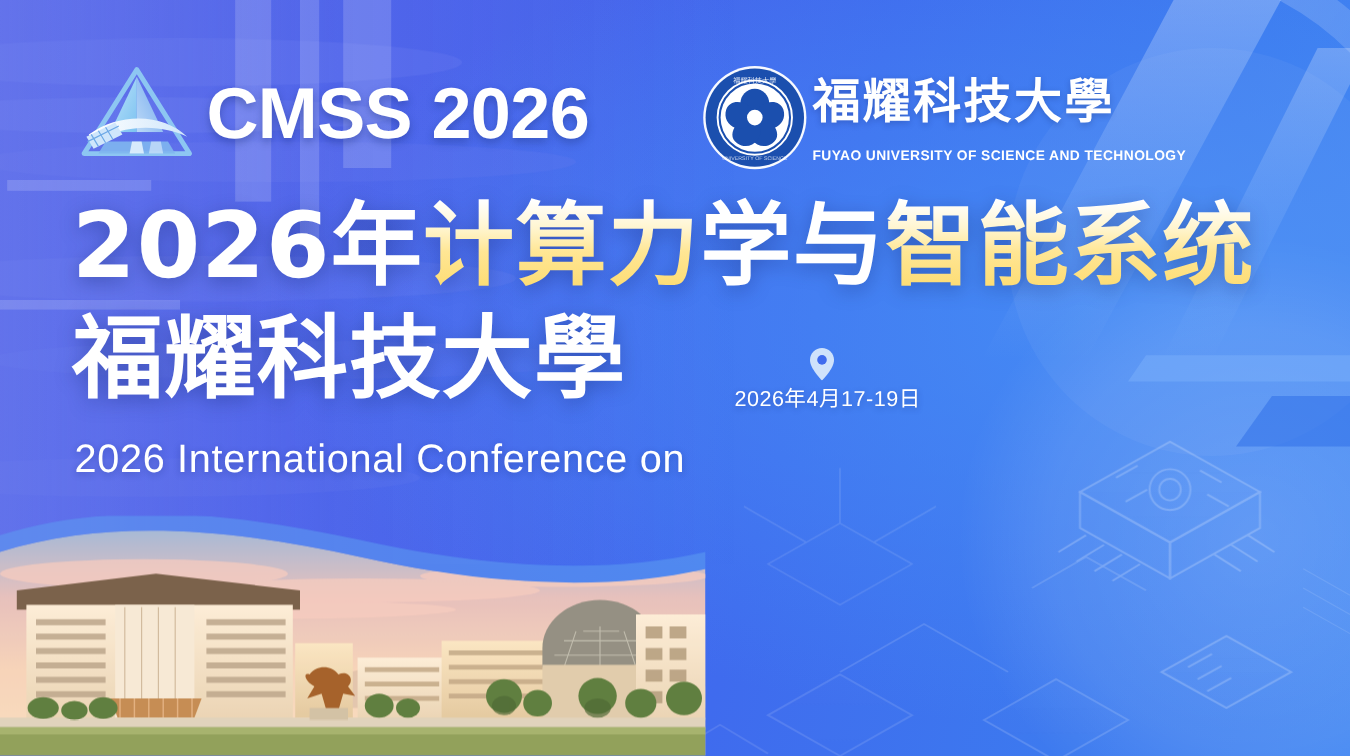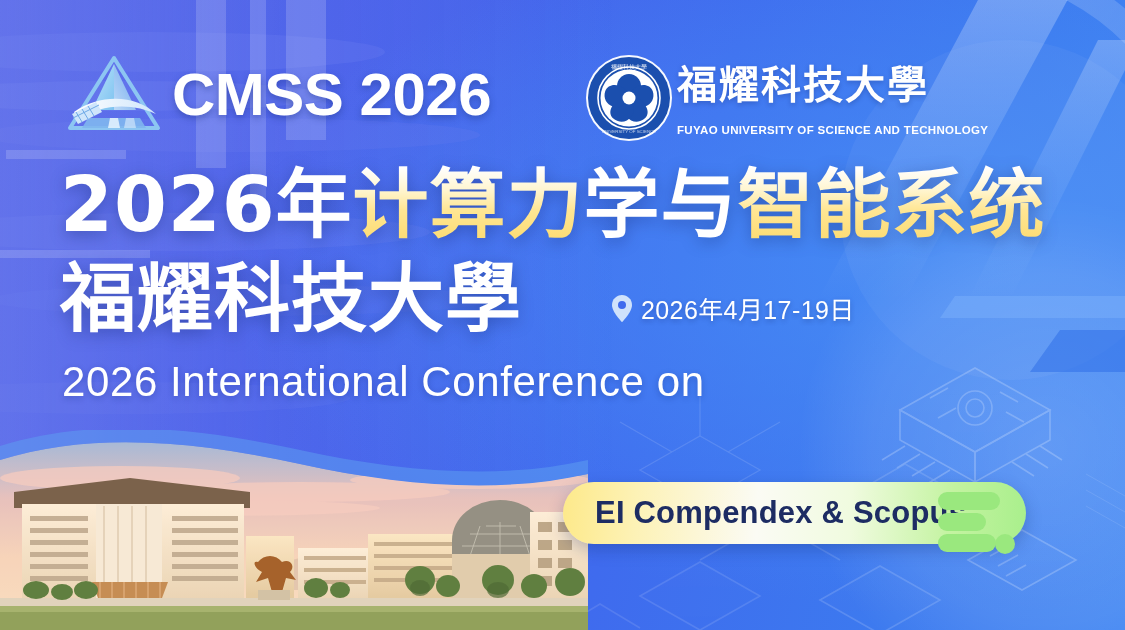--- a/index.html
+++ b/index.html
@@ -69,31 +69,32 @@
   .w-gold{
     background:linear-gradient(180deg,#ffffff 8%, #fff5cf 34%, #ffe694 56%, #fcd96a 100%);
     -webkit-background-clip:text; background-clip:text;
     color:transparent; -webkit-text-fill-color:transparent;
   }
 
   
   .meta{
     position:absolute; left:612px; top:290px;
     display:flex; align-items:center;
-    color:#fff; font-size:25px; font-weight:400;
+    color:#fff; font-size:18px; font-weight:400;
     letter-spacing:.4px; white-space:nowrap;
     text-shadow:0 2px 5px rgba(18,38,108,.32);
+    flex-direction:column;
   }
   .pin{ width:20px; height:27px; flex:none; margin-right:9px; }
   .meta-gap{ display:inline-block; width:28px; }
 
   
   .en-title{
     position:absolute; left:62px; top:358px;
-    font-size:42px; font-weight:300; color:#fff;
+    font-size:33px; font-weight:300; color:#fff;
     line-height:47px; letter-spacing:.6px;
     text-shadow:0 2px 6px rgba(18,38,108,.3);
   }
   .en-title div{ white-space:nowrap; }
 
   
   .campus{ position:absolute; left:0; bottom:0; width:588px; height:200px; }
 
   
   .badge{
@@ -413,25 +414,14 @@
         <ellipse cx="420" cy="158" rx="10" ry="8"></ellipse>
         <ellipse cx="498" cy="160" rx="11" ry="8"></ellipse>
       </g>
 
       <rect x="0" y="0" width="588" height="200" fill="#ffb46a" opacity=".10"></rect>
     </g>
 
     <path d="M 0 30 C 90 2, 190 10, 300 34 C 400 56, 500 64, 588 44 L 588 30 C 500 50, 400 42, 300 20 C 190 -4, 90 -12, 0 16 Z" fill="#5d9cf0" opacity=".55"></path>
   </svg>
 
-  <div class="badge">
-    <div class="badge-text">EI Compendex &amp; Scopus</div>
-    <svg class="badge-emark" viewBox="0 0 86 72">
-      <g fill="#9ae87e">
-        <path d="M 14 6 h 44 a 9 9 0 0 1 0 18 h -44 a 9 9 0 0 1 0 -18 Z"></path>
-        <path d="M 14 27 h 30 a 9 9 0 0 1 0 18 h -30 a 9 9 0 0 1 0 -18 Z"></path>
-        <path d="M 14 48 h 40 a 9 9 0 0 1 0 18 h -40 a 9 9 0 0 1 0 -18 Z"></path>
-        <circle cx="72" cy="58" r="10"></circle>
-      </g>
-    </svg>
-  </div>
 
 </div>
 
 </body></html>

